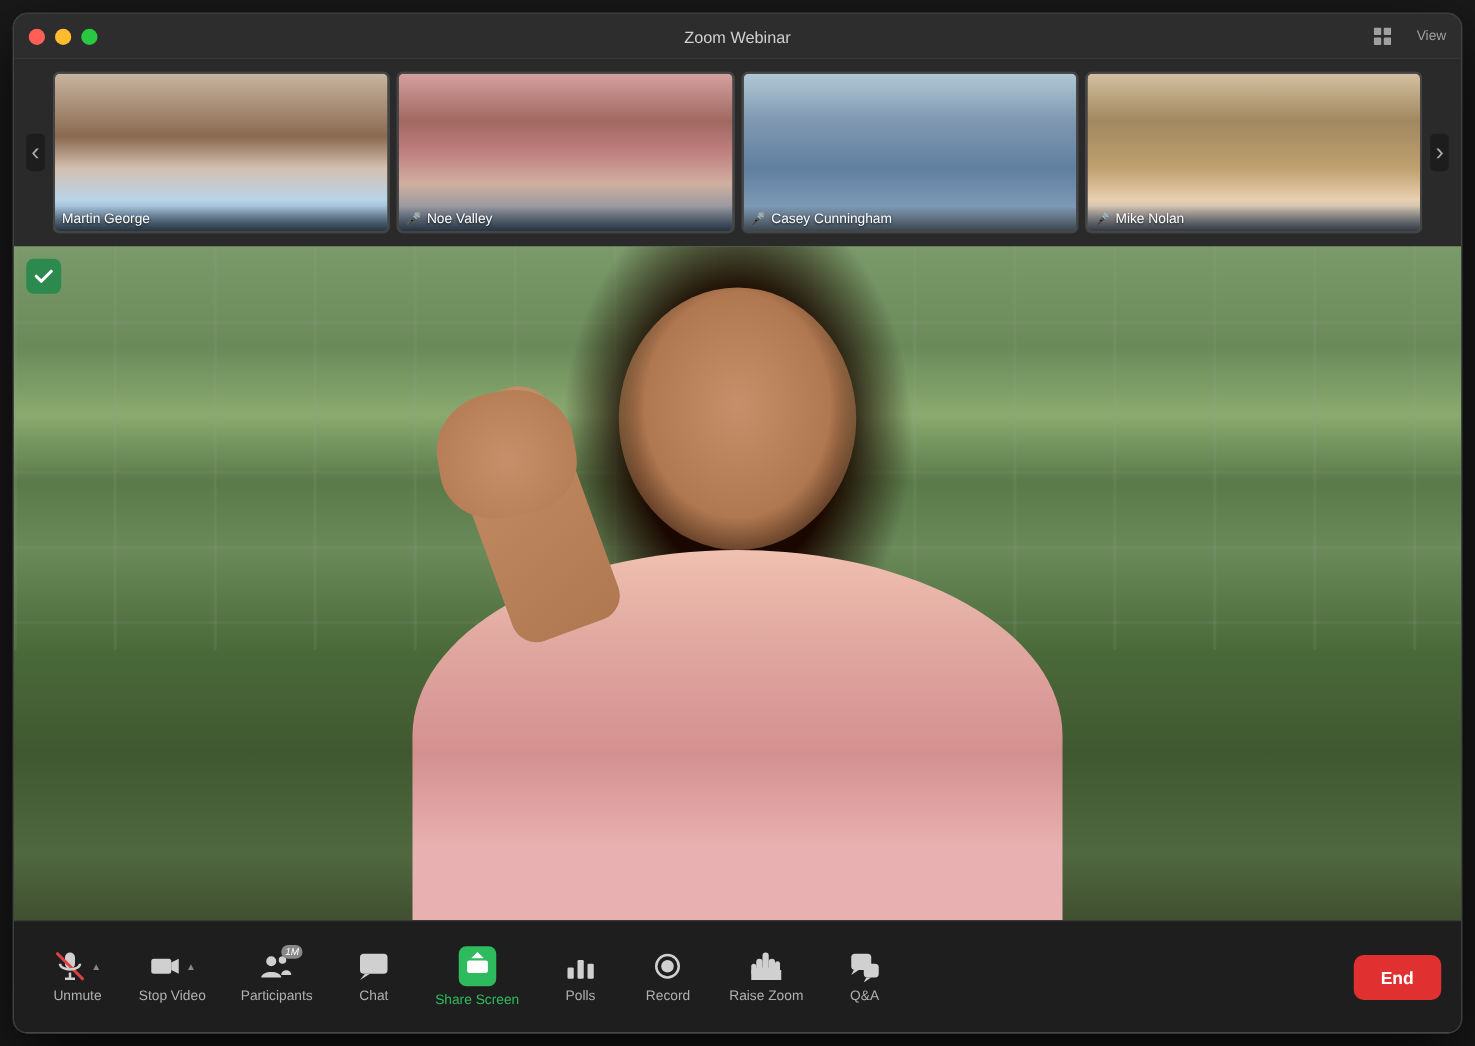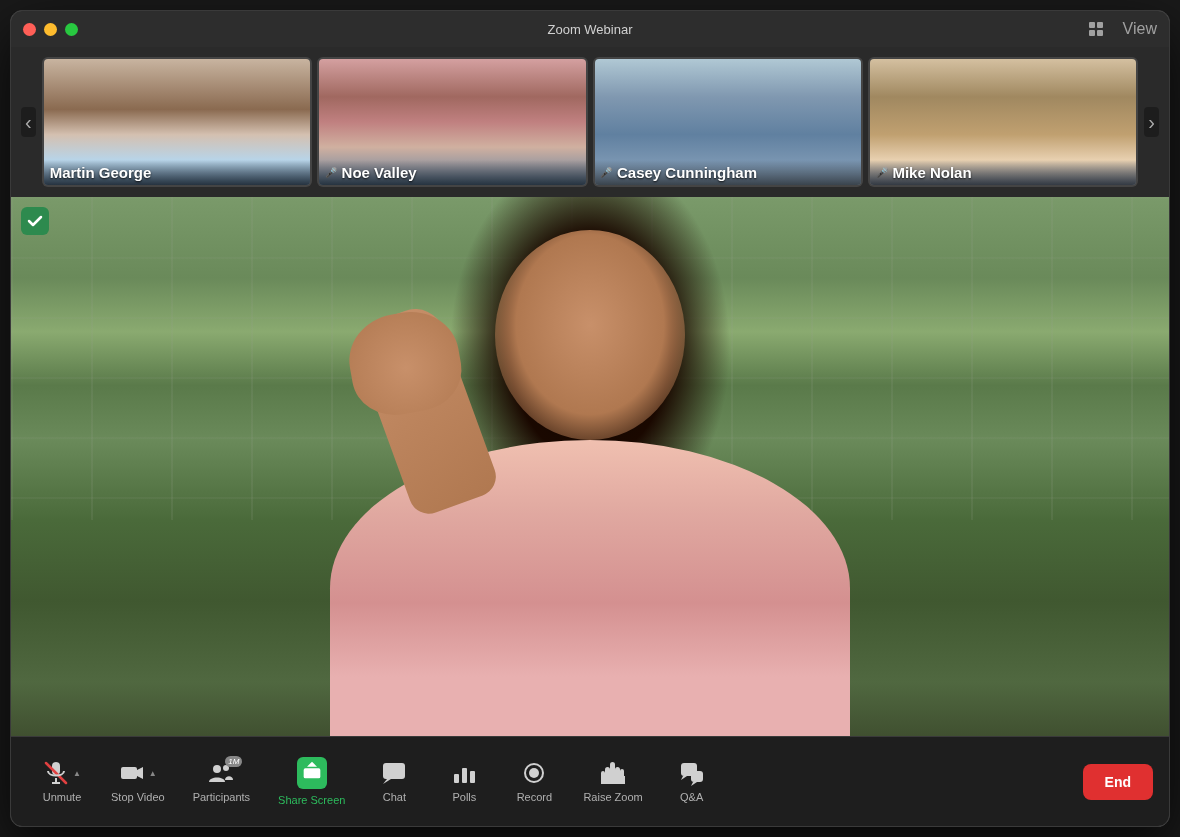--- a/index.html
+++ b/index.html
@@ -60,21 +60,21 @@
     .title-bar-title {
       color: #d0d0d0;
       font-size: 13px;
       font-weight: 500;
     }
 
     .view-btn {
       position: absolute;
       right: 12px;
       color: #a0a0a0;
-      font-size: 16px;
+      font-size: 11px;
       cursor: pointer;
       display: flex;
       align-items: center;
       gap: 20px;
     }
 
     
     .thumbnail-strip {
       background: #2a2a2a;
       height: 150px;
@@ -136,22 +136,22 @@
       right: 0;
       background: linear-gradient(transparent, rgba(0,0,0,0.6));
       padding: 4px 6px;
       display: flex;
       align-items: center;
       gap: 4px;
     }
 
     .thumb-name {
       color: #fff;
-      font-size: 15px;
-      font-weight: 700;
+      font-size: 11px;
+      font-weight: 400;
       text-shadow: 0 1px 2px rgba(0,0,0,0.8);
     }
 
     .mute-icon {
       color: #e55;
       font-size: 10px;
     }
 
     
     .webinar-badge {
@@ -450,39 +450,39 @@
             <circle cx="18" cy="8" r="3" fill="#d0d0d0"></circle>
             <path d="M1 22 C1 16 17 16 17 22" fill="#d0d0d0"></path>
             <path d="M17 20 C17 15 25 15 25 20" fill="#d0d0d0"></path>
           </svg>
           <span class="badge-count">1M</span>
         </div>
         <span class="toolbar-label">Participants</span>
       </div>
 
       <div class="toolbar-item">
+        <div class="toolbar-icon">
+          <svg class="icon-svg" viewBox="0 0 26 26">
+            <rect x="2" y="3" width="22" height="16" rx="3" fill="#d0d0d0"></rect>
+            <polygon points="6,19 2,24 10,19" fill="#d0d0d0"></polygon>
+          </svg>
+        </div>
+        <span class="toolbar-label">Chat</span>
+      </div>
+
+      <div class="toolbar-item">
         <div class="toolbar-icon green">
           <div style="position:relative;background:#2dbb5d;border-radius:6px;padding:3px 5px;">
             <svg class="icon-svg-sm" viewBox="0 0 24 24">
               <rect x="2" y="10" width="20" height="12" rx="2" fill="white"></rect>
               <polygon points="12,2 6,8 18,8" fill="white"></polygon>
             </svg>
           </div>
         </div>
         <span class="toolbar-label green">Share Screen</span>
-      </div>
-
-      <div class="toolbar-item">
-        <div class="toolbar-icon">
-          <svg class="icon-svg" viewBox="0 0 26 26">
-            <rect x="2" y="3" width="22" height="16" rx="3" fill="#d0d0d0"></rect>
-            <polygon points="6,19 2,24 10,19" fill="#d0d0d0"></polygon>
-          </svg>
-        </div>
-        <span class="toolbar-label">Chat</span>
       </div>
 
       <div class="toolbar-item">
         <div class="toolbar-icon">
           <svg class="icon-svg" viewBox="0 0 26 26">
             <rect x="3" y="14" width="5" height="9" fill="#d0d0d0" rx="1"></rect>
             <rect x="11" y="8" width="5" height="15" fill="#d0d0d0" rx="1"></rect>
             <rect x="19" y="11" width="5" height="12" fill="#d0d0d0" rx="1"></rect>
           </svg>
         </div>

